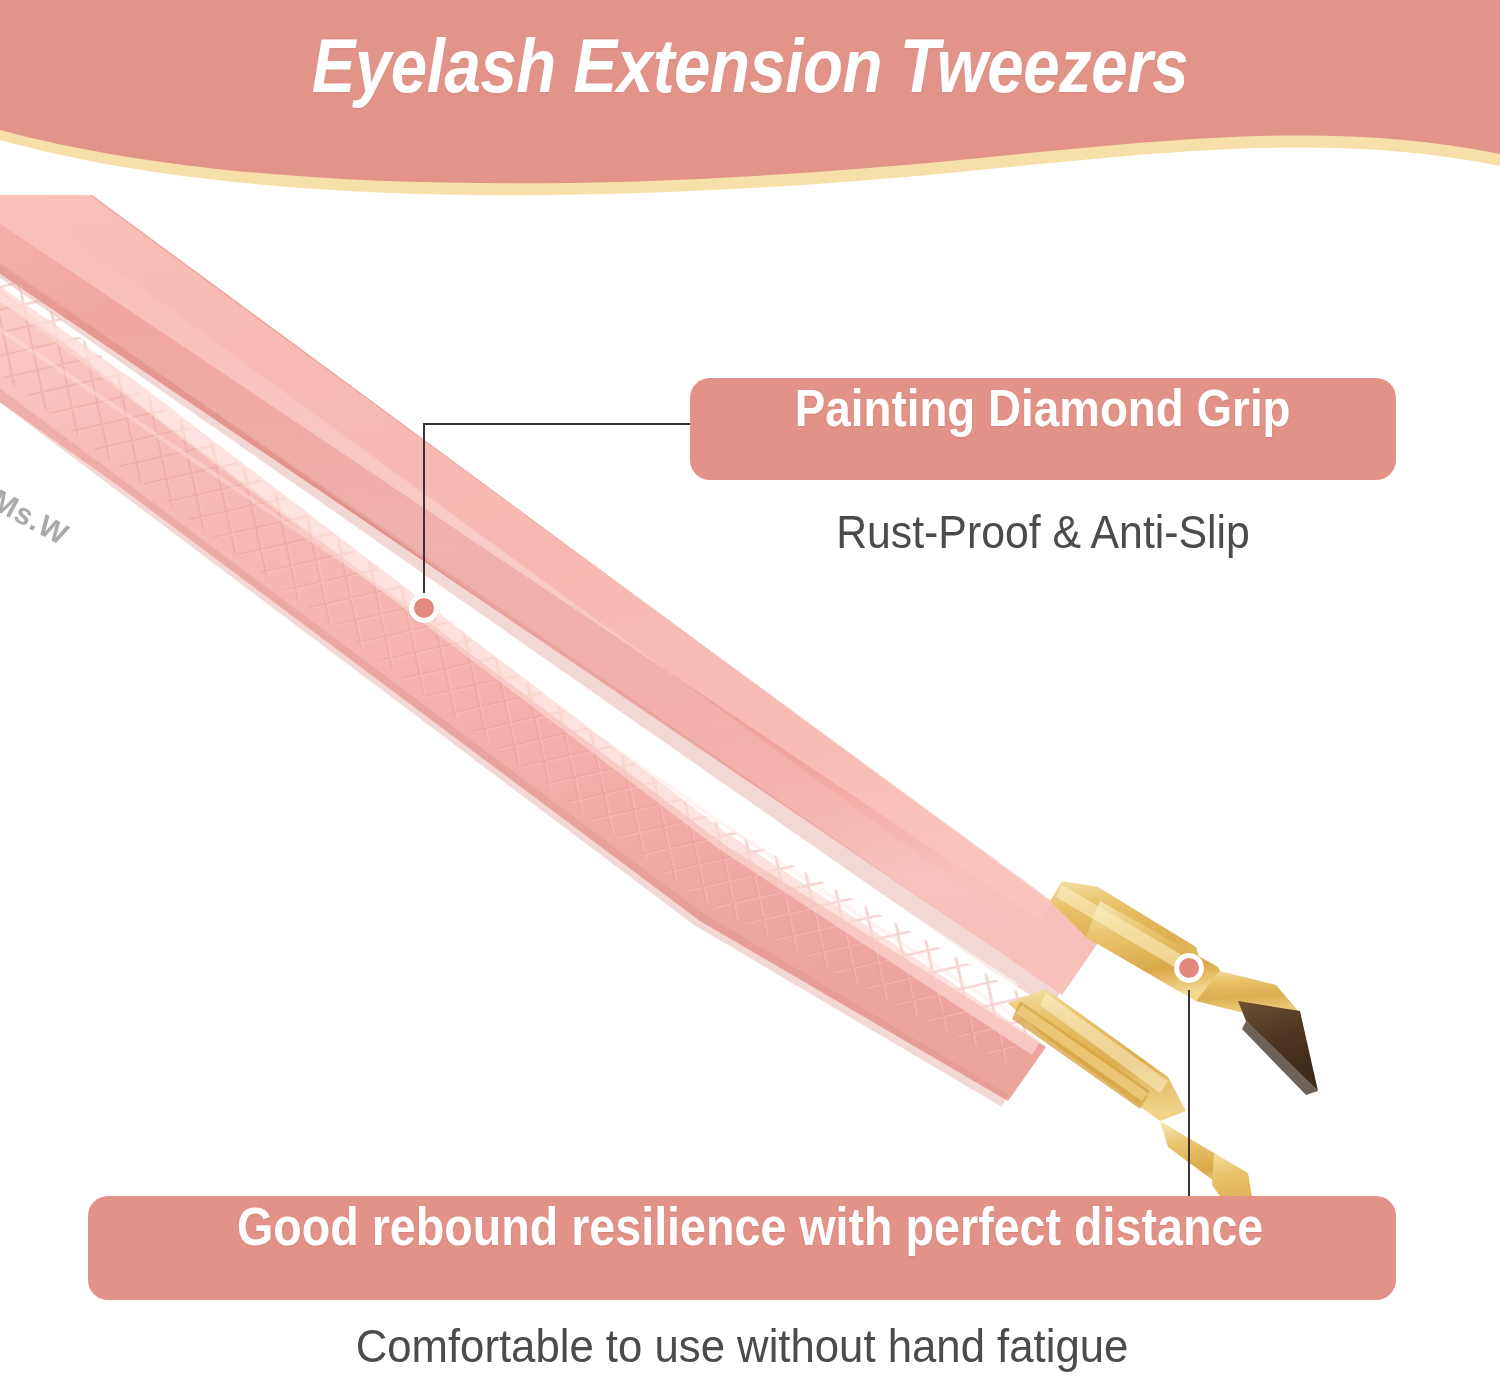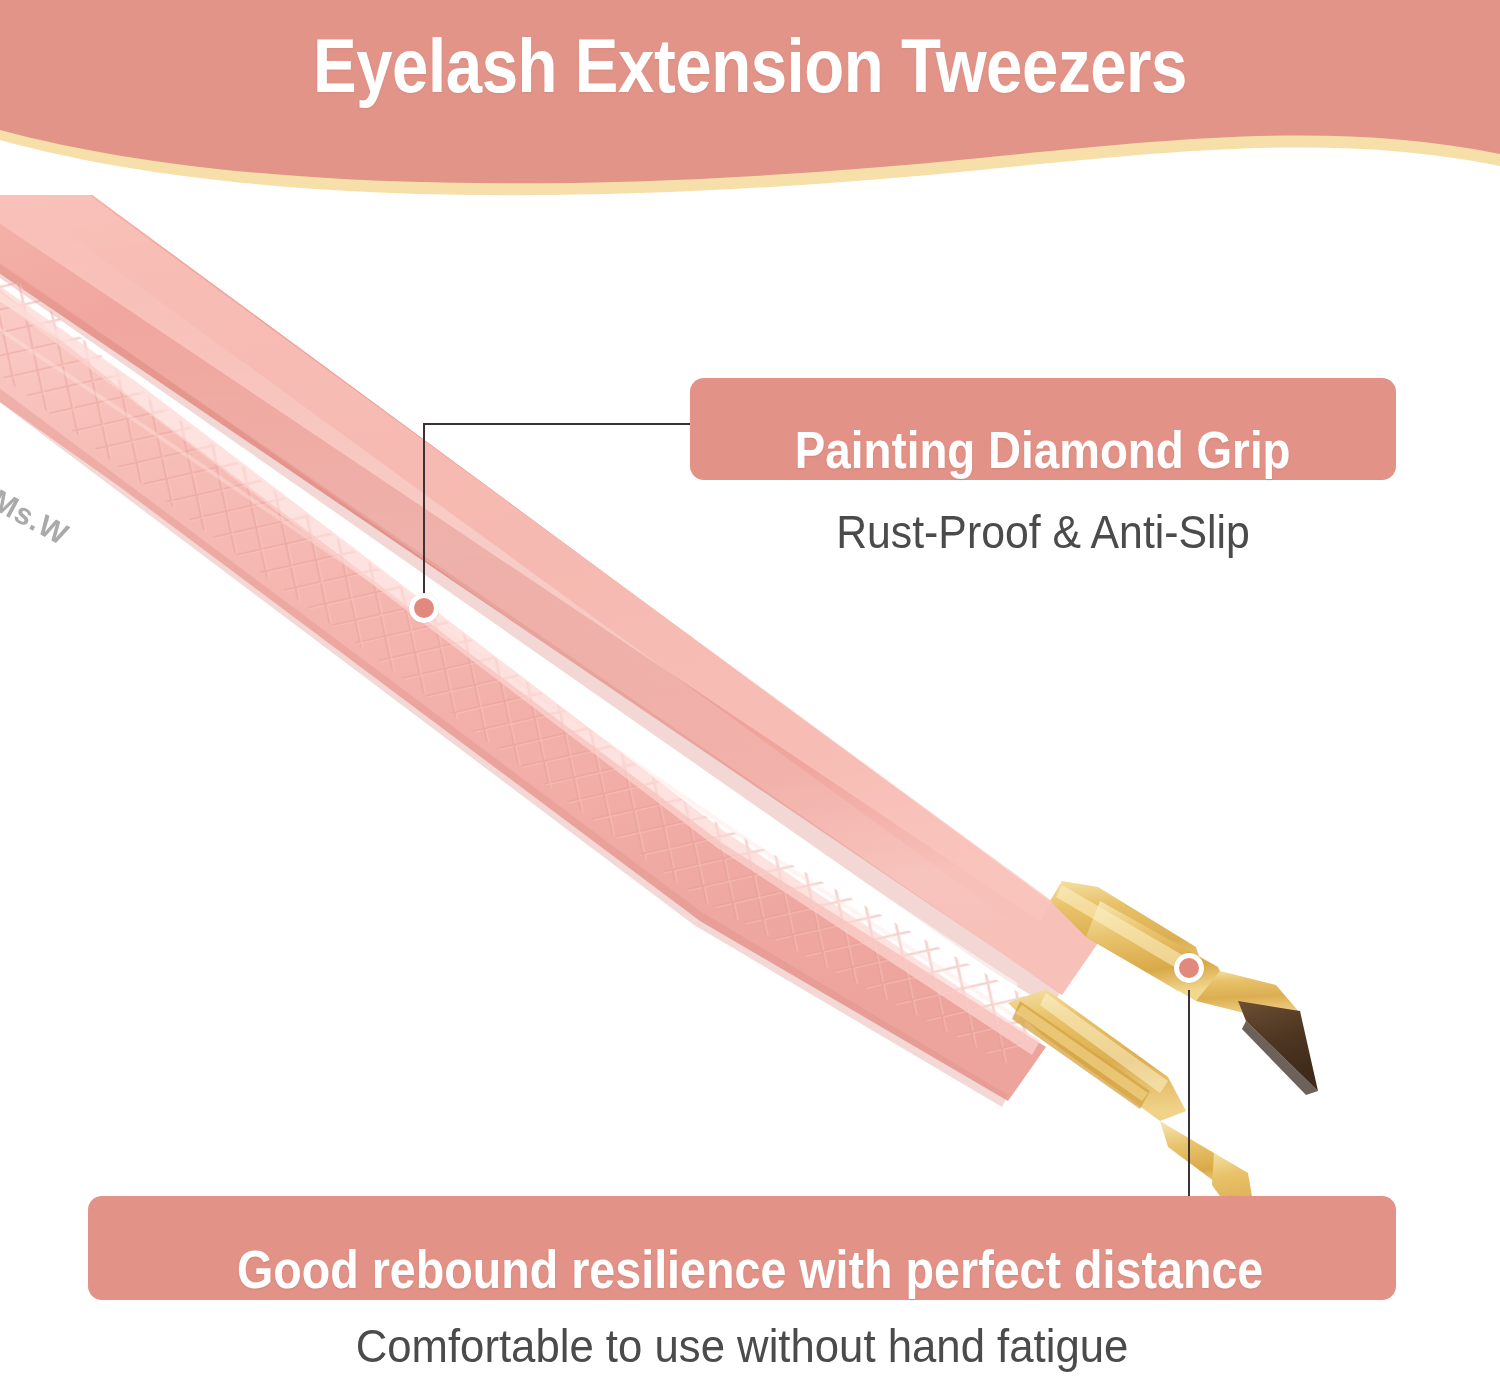--- a/index.html
+++ b/index.html
@@ -17,20 +17,21 @@
     background:#ffffff;
     overflow:hidden;
   }
 
   
   #header-banner{
     position:absolute;
     left:0; top:0;
     width:1500px; height:215px;
     overflow:hidden;
+    font-style:italic;
   }
   #header-banner svg{ position:absolute; left:0; top:0; }
   #header-title{
     position:absolute;
     left:0; top:28px;
     width:1500px;
     text-align:center;
     color:#ffffff;
     font-family:"Liberation Sans", sans-serif;
     font-size:76px;
@@ -73,23 +74,23 @@
     width:30px; height:30px;
     border-radius:50%;
     background:#e2897e;
     border:5px solid #ffffff;
     box-shadow:0 0 2px rgba(0,0,0,0.10);
   }
 
   .pill{
     position:absolute;
     background:#e39287;
-    border-radius:14px;
+    border-radius:20px;
     display:flex;
-    align-items:flex-end;
+    align-items:flex-start;
     justify-content:center;
   }
   .pill-text{
     color:#ffffff;
     font-family:"Liberation Sans", sans-serif;
     font-weight:bold;
     white-space:nowrap;
     transform:scaleX(0.88);
     text-shadow:0 1px 2px rgba(170,100,92,0.3);
   }

